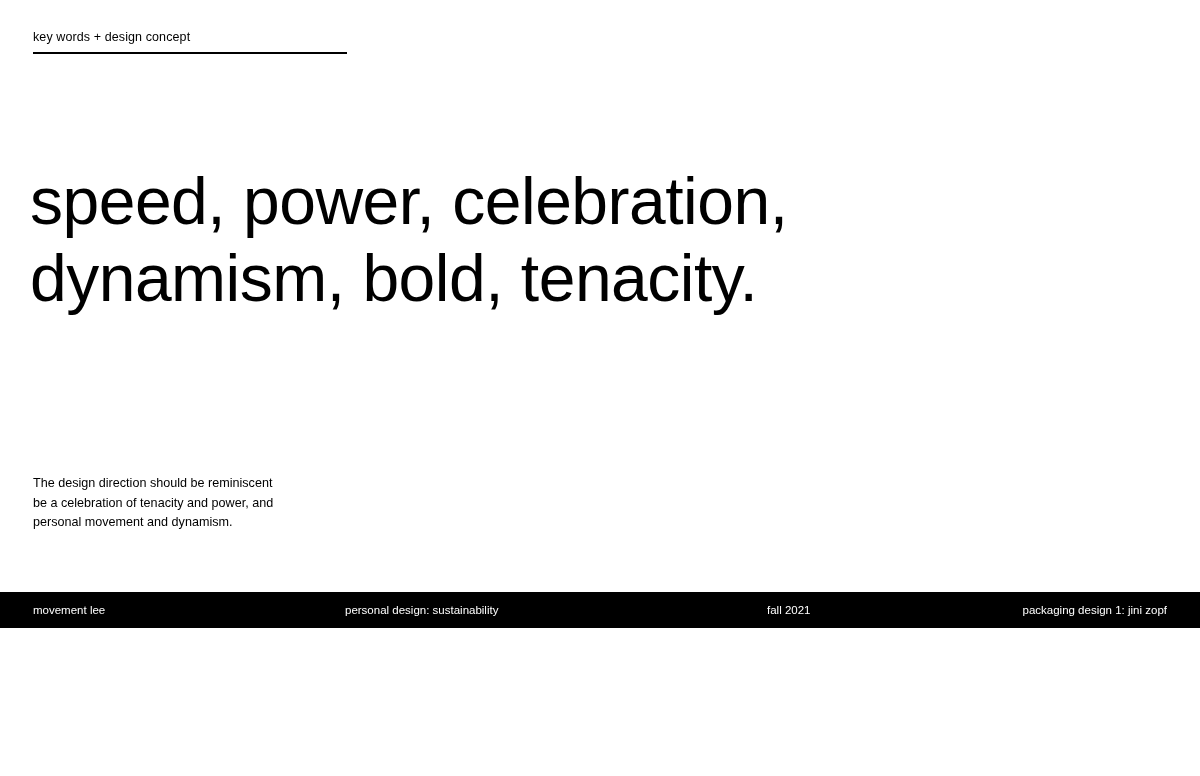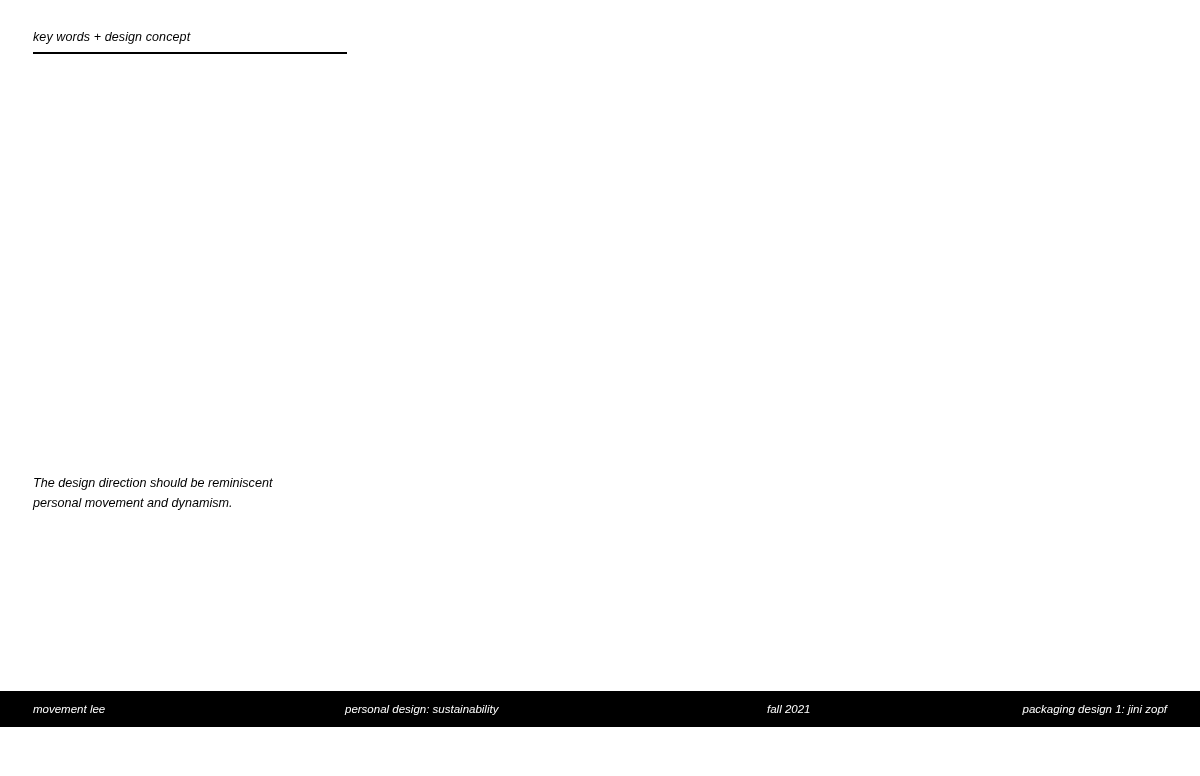--- a/index.html
+++ b/index.html
@@ -12,23 +12,22 @@
     background: #ffffff;
     font-family: "Liberation Sans", sans-serif;
     color: #000000;
     overflow: hidden;
     position: relative;
   }
 
   .slide {
     position: relative;
     width: 1200px;
-    height: 727px;
+    height: 628px;
     background: #ffffff;
-    font-style: italic;
   }
 
   
   .header {
     position: absolute;
     left: 33px;
     top: 30px;
     width: 314px;
   }
   .header-label {
@@ -103,23 +102,28 @@
 </head>
 <body>
 
 <div class="slide">
 
   <div class="header">
     <div class="header-label">key words + design concept</div>
     <div class="header-rule"></div>
   </div>
 
+  <div class="headline">
+    <span class="headline-line">speed, power, celebration,</span>
+    <span class="headline-line">dynamism, bold, tenacity.</span>
+  </div>
 
   <div class="body-copy">
     <span>The design direction should be reminiscent</span>
+    <span>be a celebration of tenacity and power, and</span>
     <span>personal movement and dynamism.</span>
   </div>
 
   <div class="footer">
     <div class="footer-item footer-left">movement lee</div>
     <div class="footer-item footer-mid1">personal design: sustainability</div>
     <div class="footer-item footer-mid2">fall 2021</div>
     <div class="footer-item footer-right">packaging design 1: jini zopf</div>
   </div>
 

